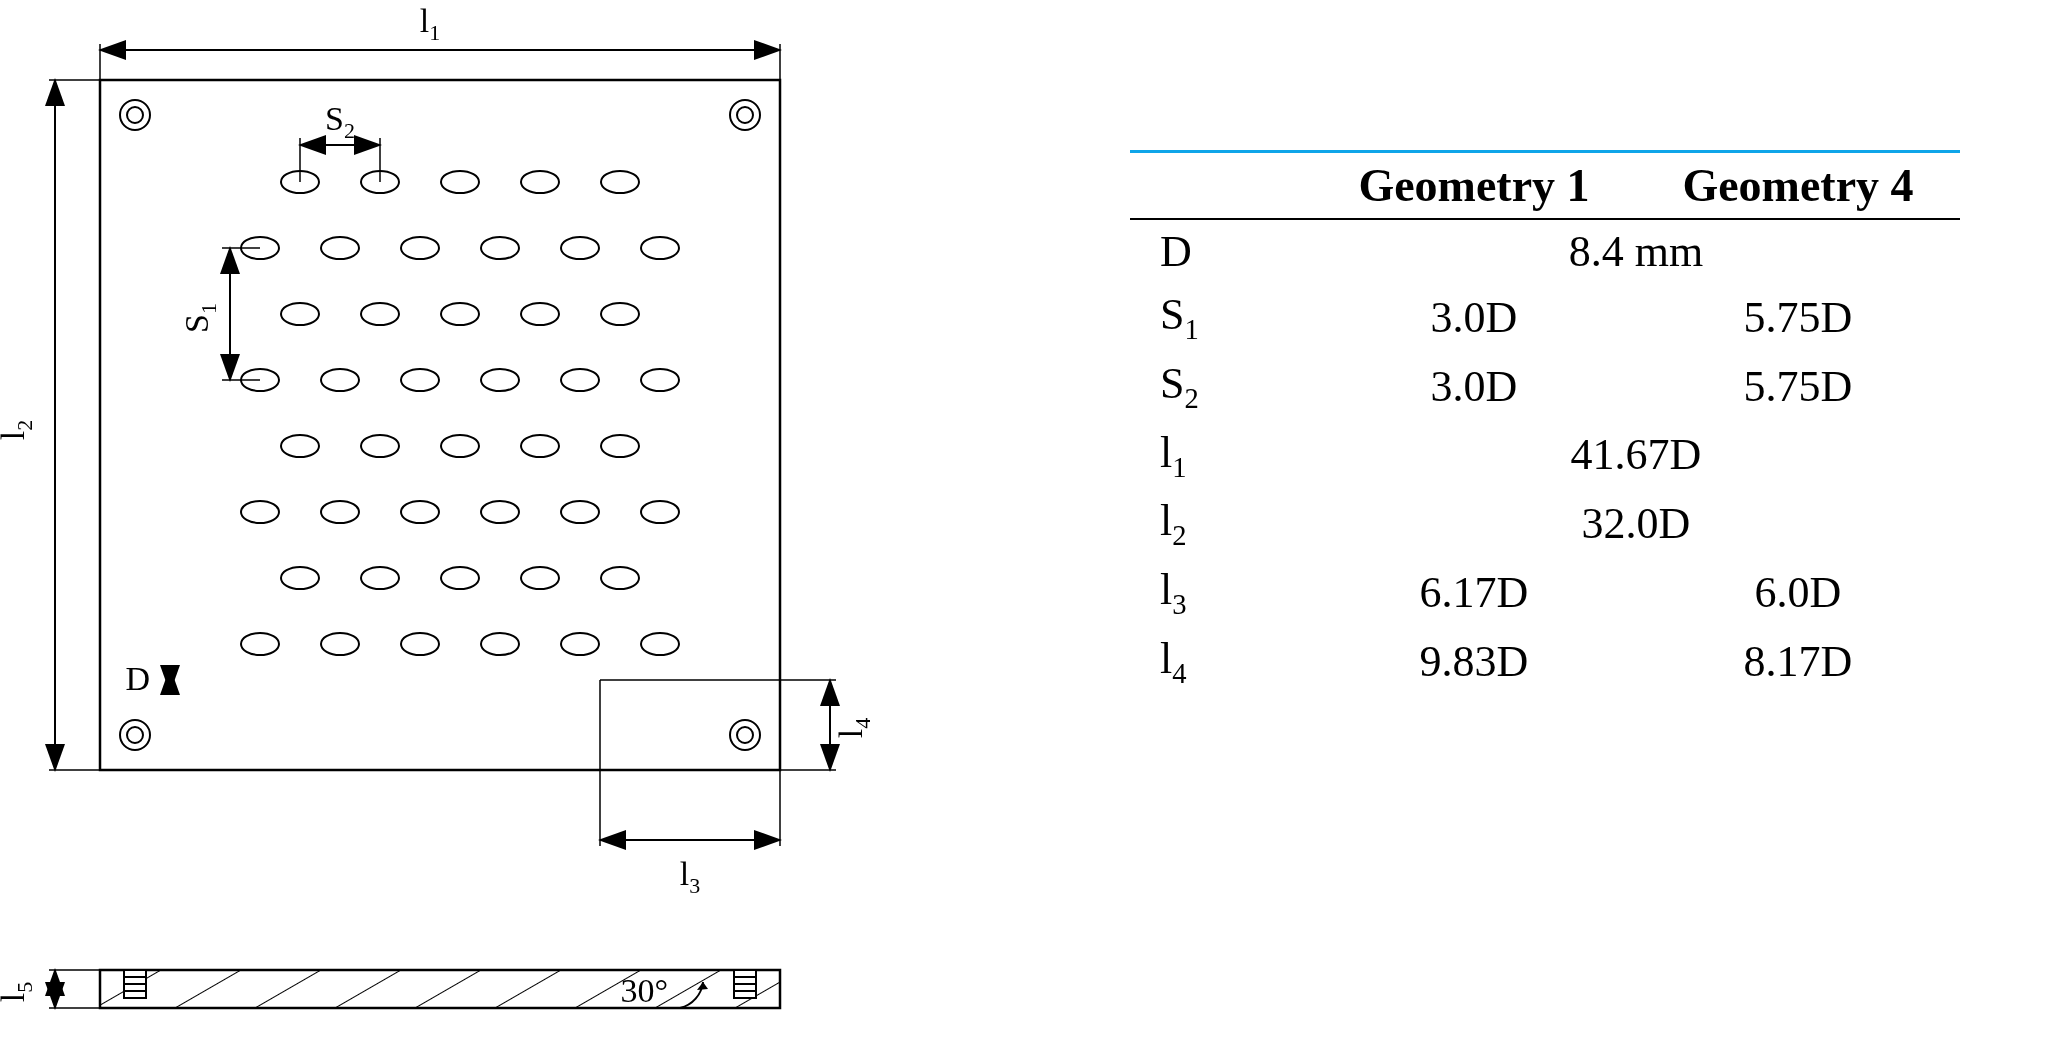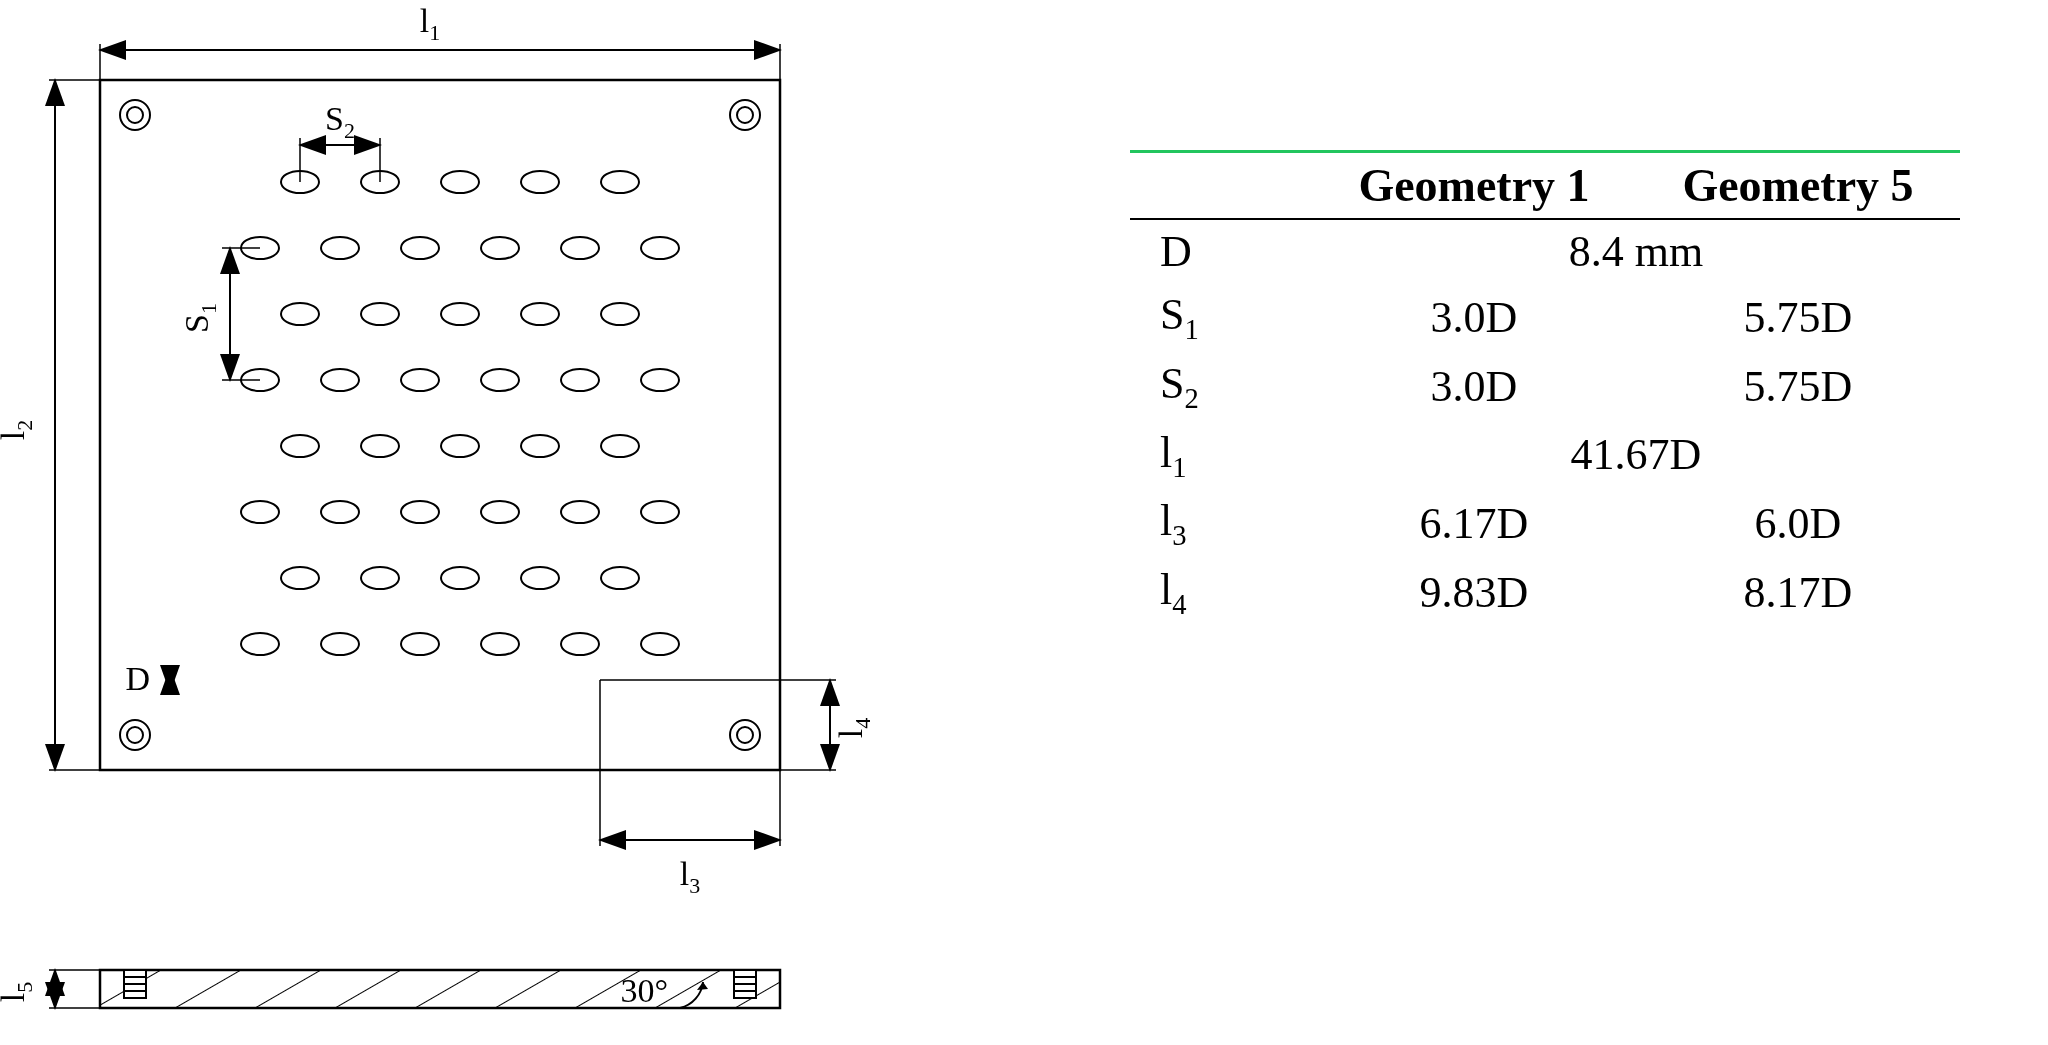--- a/index.html
+++ b/index.html
@@ -32,21 +32,21 @@
   .param-table th, .param-table td {
     padding: 6px 12px 6px 12px;
     text-align: center;
     font-weight: normal;
   }
   .param-table thead th {
     font-weight: bold;
     font-size: 46px;
   }
   .param-table tr.top-border td, .param-table tr.top-border th {
-    border-top: 3px solid #22c55e;
+    border-top: 3px solid #0ea5e9;
     text-align: center;
   }
   .param-table tr.mid-border td, .param-table tr.mid-border th {
     border-bottom: 2px solid #000;
   }
   .param-table tr.bot-border td, .param-table tr.bot-border th {
     border-bottom: 3px solid #000;
   }
   .param-table td.label {
     text-align: left;
@@ -224,21 +224,21 @@
       <line x1="49" y1="1008" x2="100" y2="1008" stroke="#000" stroke-width="1.5"></line>
       <text class="svg-label" x="24" y="992" text-anchor="middle" transform="rotate(-90 24 992)"><tspan>l</tspan><tspan class="svg-sub" dy="8">5</tspan></text>
     </g>
   </svg>
 
   <table class="param-table">
     <thead>
       <tr class="top-border mid-border">
         <th></th>
         <th>Geometry 1</th>
-        <th>Geometry 5</th>
+        <th>Geometry 4</th>
       </tr>
     </thead>
     <tbody id="table-body">
         <tr>
           <td class="label">D</td>
           <td colspan="2">8.4 mm</td>
         </tr>
         <tr>
           <td class="label">S<span class="sub">1</span></td>
           <td>3.0D</td>
@@ -247,20 +247,24 @@
         <tr>
           <td class="label">S<span class="sub">2</span></td>
           <td>3.0D</td>
           <td>5.75D</td>
         </tr>
         <tr>
           <td class="label">l<span class="sub">1</span></td>
           <td colspan="2">41.67D</td>
         </tr>
         <tr>
+          <td class="label">l<span class="sub">2</span></td>
+          <td colspan="2">32.0D</td>
+        </tr>
+        <tr>
           <td class="label">l<span class="sub">3</span></td>
           <td>6.17D</td>
           <td>6.0D</td>
         </tr>
         <tr>
           <td class="label">l<span class="sub">4</span></td>
           <td>9.83D</td>
           <td>8.17D</td>
         </tr>
       </tbody>

